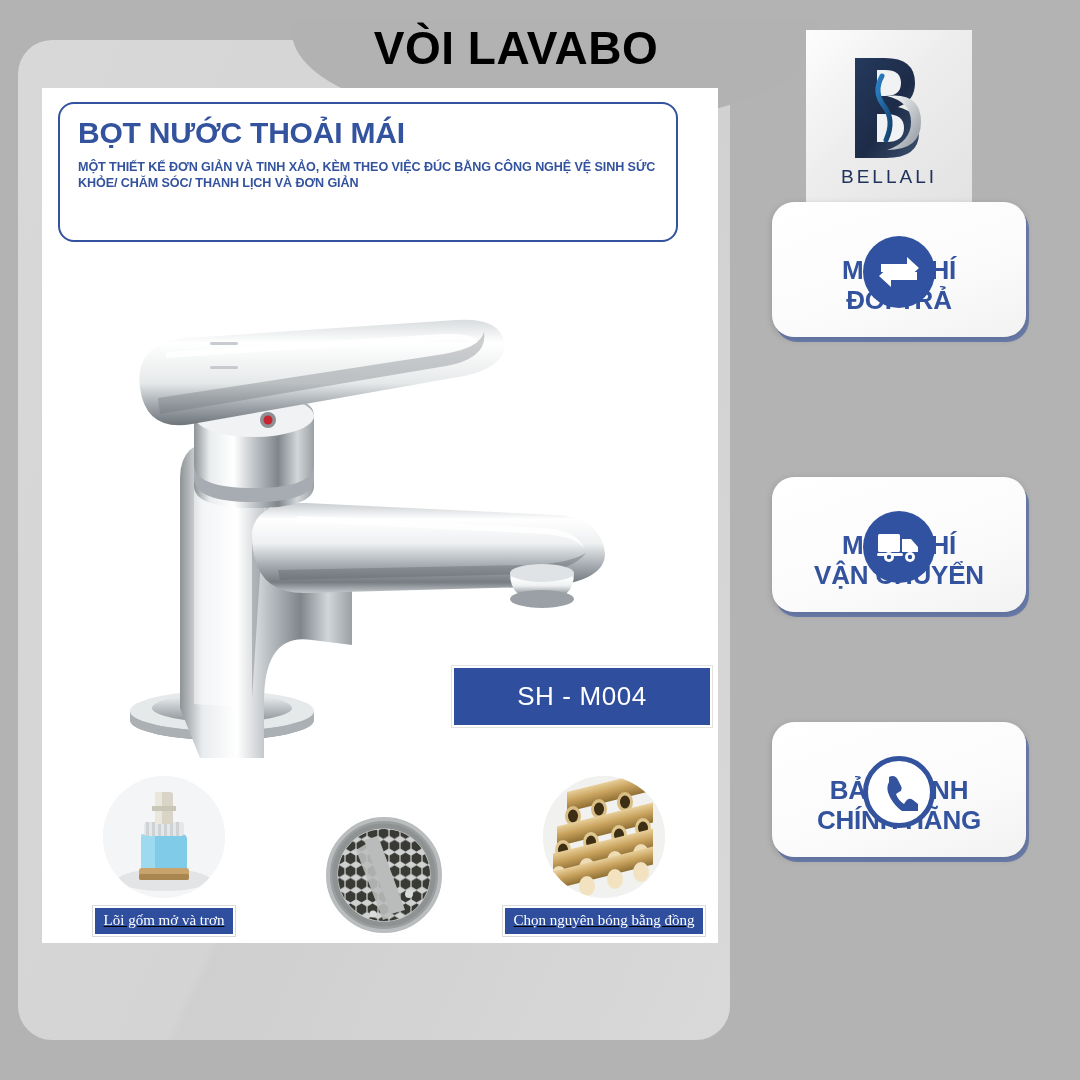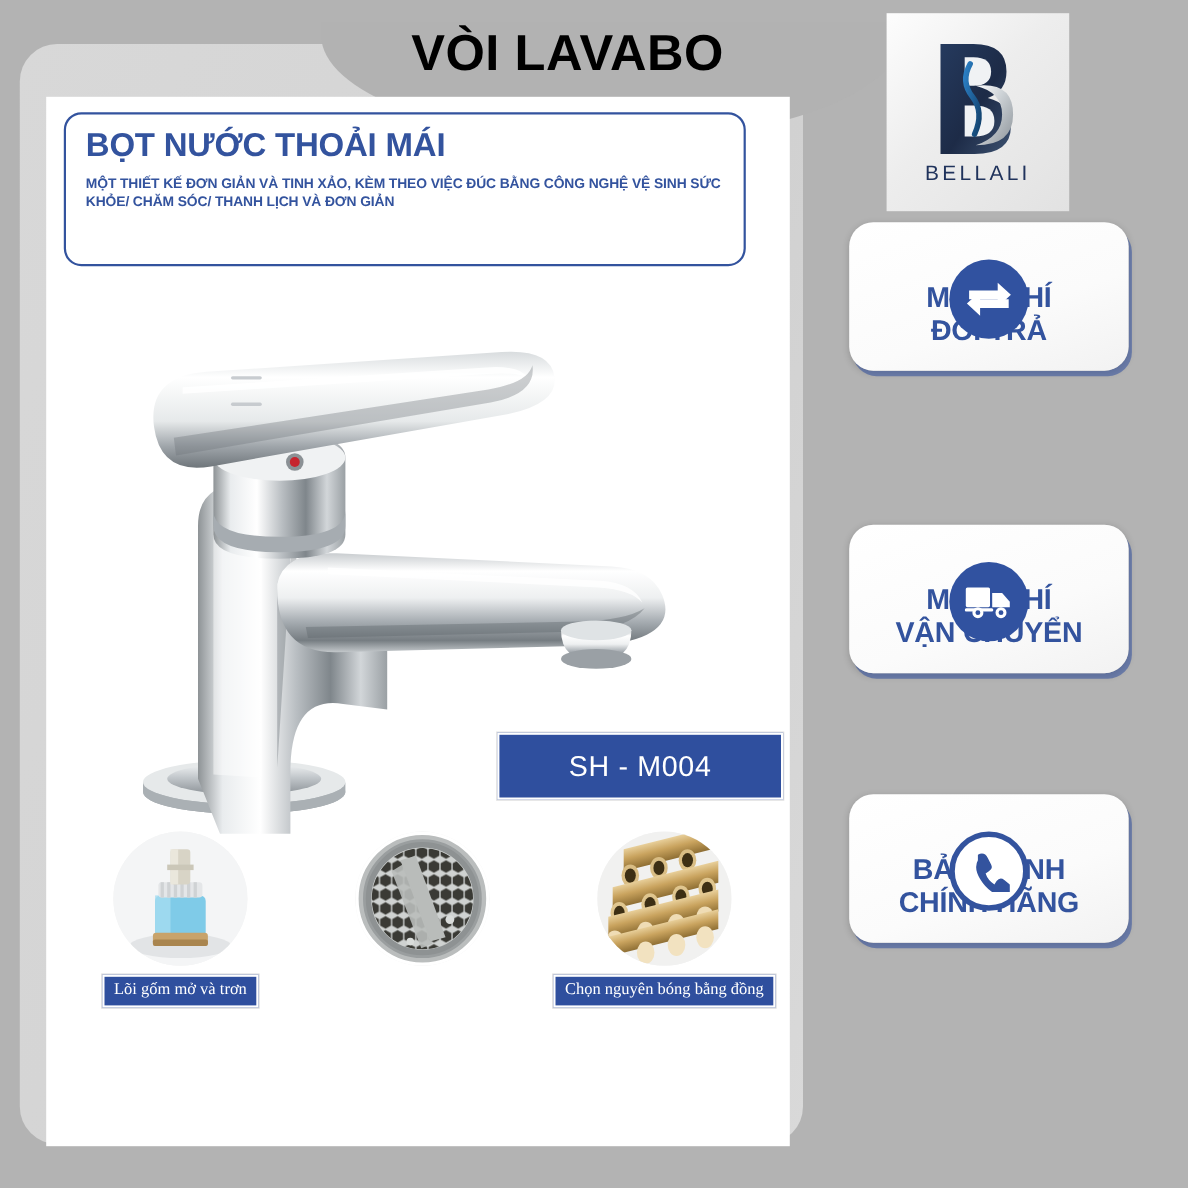--- a/index.html
+++ b/index.html
@@ -23,21 +23,21 @@
   }
   #page-title{
     position:absolute;left:0;top:0;width:1032px;height:96px;
     display:flex;align-items:center;justify-content:center;
     font-size:46px;font-weight:bold;letter-spacing:.5px;color:#000;
     text-align:center;
   }
 
   
   #product-card{
-    position:absolute;left:42px;top:88px;width:676px;height:954px;
+    position:absolute;left:42px;top:88px;width:676px;height:855px;
     background:#fff;
   }
 
   
   #headline-box{
     position:absolute;left:16px;top:14px;width:620px;height:140px;
     border:2.5px solid #33539e;border-radius:16px;
     box-sizing:border-box;padding:12px 16px 0 18px;
   }
   .headline{
@@ -58,35 +58,35 @@
     position:absolute;left:410px;top:578px;width:256px;height:57px;
     background:#2f4f9e;border:2px solid #fff;
     box-shadow:0 0 0 1px #e2e2e2;
     display:flex;align-items:center;justify-content:center;
     color:#fff;font-size:26px;font-weight:normal;letter-spacing:.6px;
   }
 
   
   #features{
     position:absolute;left:12px;top:668px;width:660px;height:180px;
-    display:flex;justify-content:space-around;align-items:flex-start;
+    display:flex;justify-content:space-around;align-items:flex-end;text-decoration:underline;
   }
   .feature{width:200px;display:flex;flex-direction:column;align-items:center;}
   .thumb{width:122px;height:122px;border-radius:50%;overflow:hidden;position:relative;background:#f3f3f3;}
   .thumb svg{width:100%;height:100%;display:block;}
   .feature-caption{
     margin-top:8px;background:#2f4f9e;border:2px solid #fff;
     box-shadow:0 0 0 1px #d9d9d9;
     color:#fff;font-family:"Liberation Serif", serif;font-size:15px;
     padding:4px 9px 5px;white-space:nowrap;text-align:center;
   }
 
   
   #logo-box{
-    position:absolute;left:806px;top:12px;width:166px;height:180px;
+    position:absolute;left:806px;top:30px;width:166px;height:180px;
     background:linear-gradient(135deg,#fdfdfd 0%,#ededed 45%,#e2e2e2 100%);
     display:flex;flex-direction:column;align-items:center;justify-content:center;
   }
   #logo-mark{width:96px;height:112px;}
   #logo-text{
     margin-top:2px;color:#20335c;font-size:19px;letter-spacing:3px;font-weight:normal;
   }
 
   .promo{position:absolute;left:772px;width:254px;}
   .promo-card{

